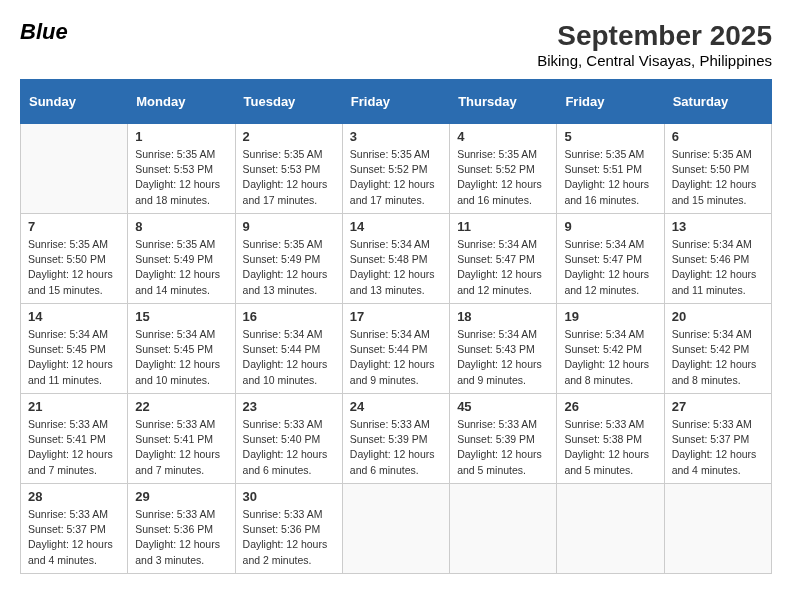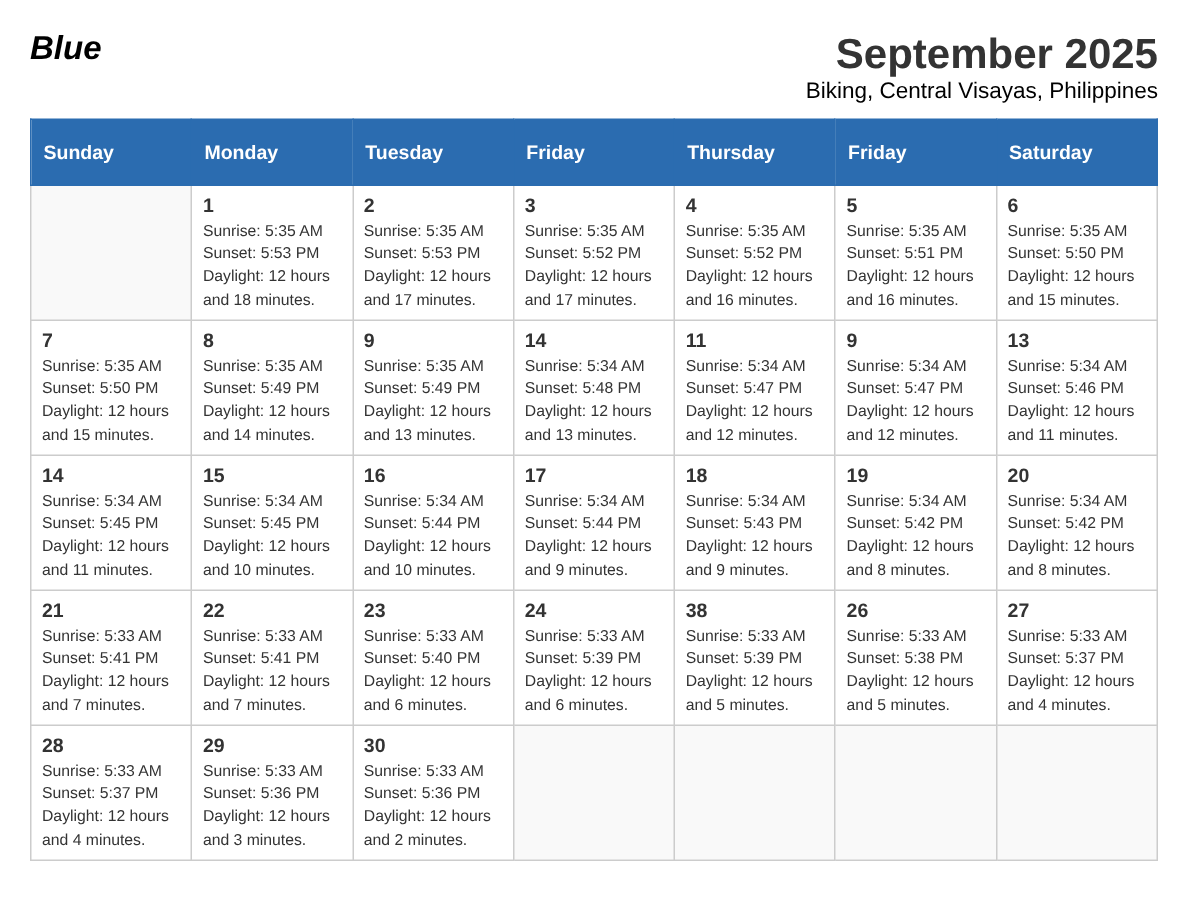--- a/index.html
+++ b/index.html
@@ -216,21 +216,21 @@
         </td>
         <td>
           <div class="day-number">23</div>
           <div class="day-info">Sunrise: 5:33 AM<br>Sunset: 5:40 PM<br>Daylight: 12 hours<br>and 6 minutes.</div>
         </td>
         <td>
           <div class="day-number">24</div>
           <div class="day-info">Sunrise: 5:33 AM<br>Sunset: 5:39 PM<br>Daylight: 12 hours<br>and 6 minutes.</div>
         </td>
         <td>
-          <div class="day-number">38</div>
+          <div class="day-number">45</div>
           <div class="day-info">Sunrise: 5:33 AM<br>Sunset: 5:39 PM<br>Daylight: 12 hours<br>and 5 minutes.</div>
         </td>
         <td>
           <div class="day-number">26</div>
           <div class="day-info">Sunrise: 5:33 AM<br>Sunset: 5:38 PM<br>Daylight: 12 hours<br>and 5 minutes.</div>
         </td>
         <td>
           <div class="day-number">27</div>
           <div class="day-info">Sunrise: 5:33 AM<br>Sunset: 5:37 PM<br>Daylight: 12 hours<br>and 4 minutes.</div>
         </td>

